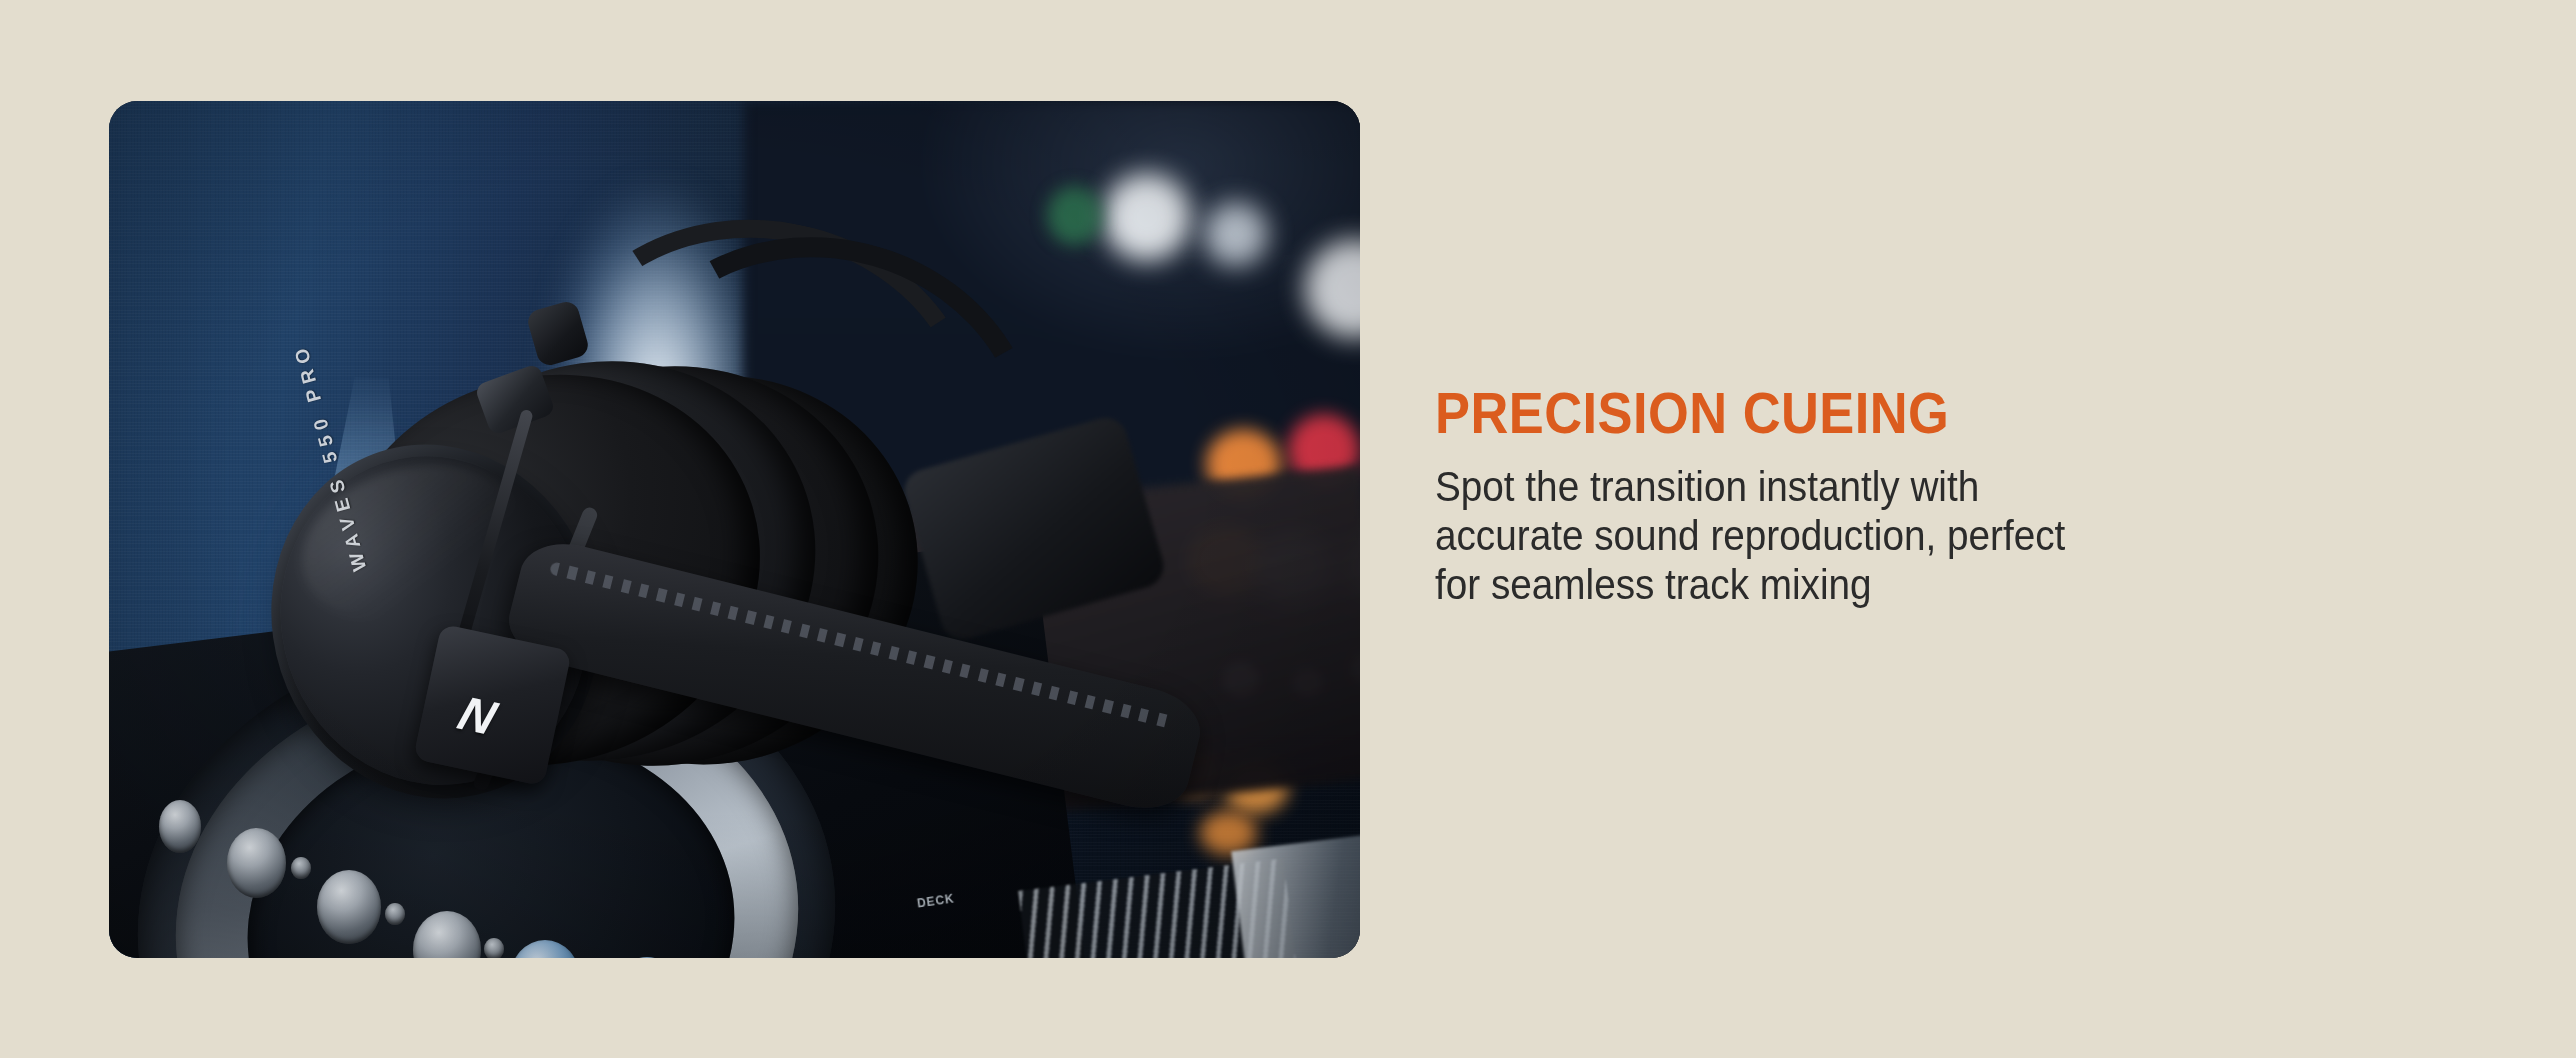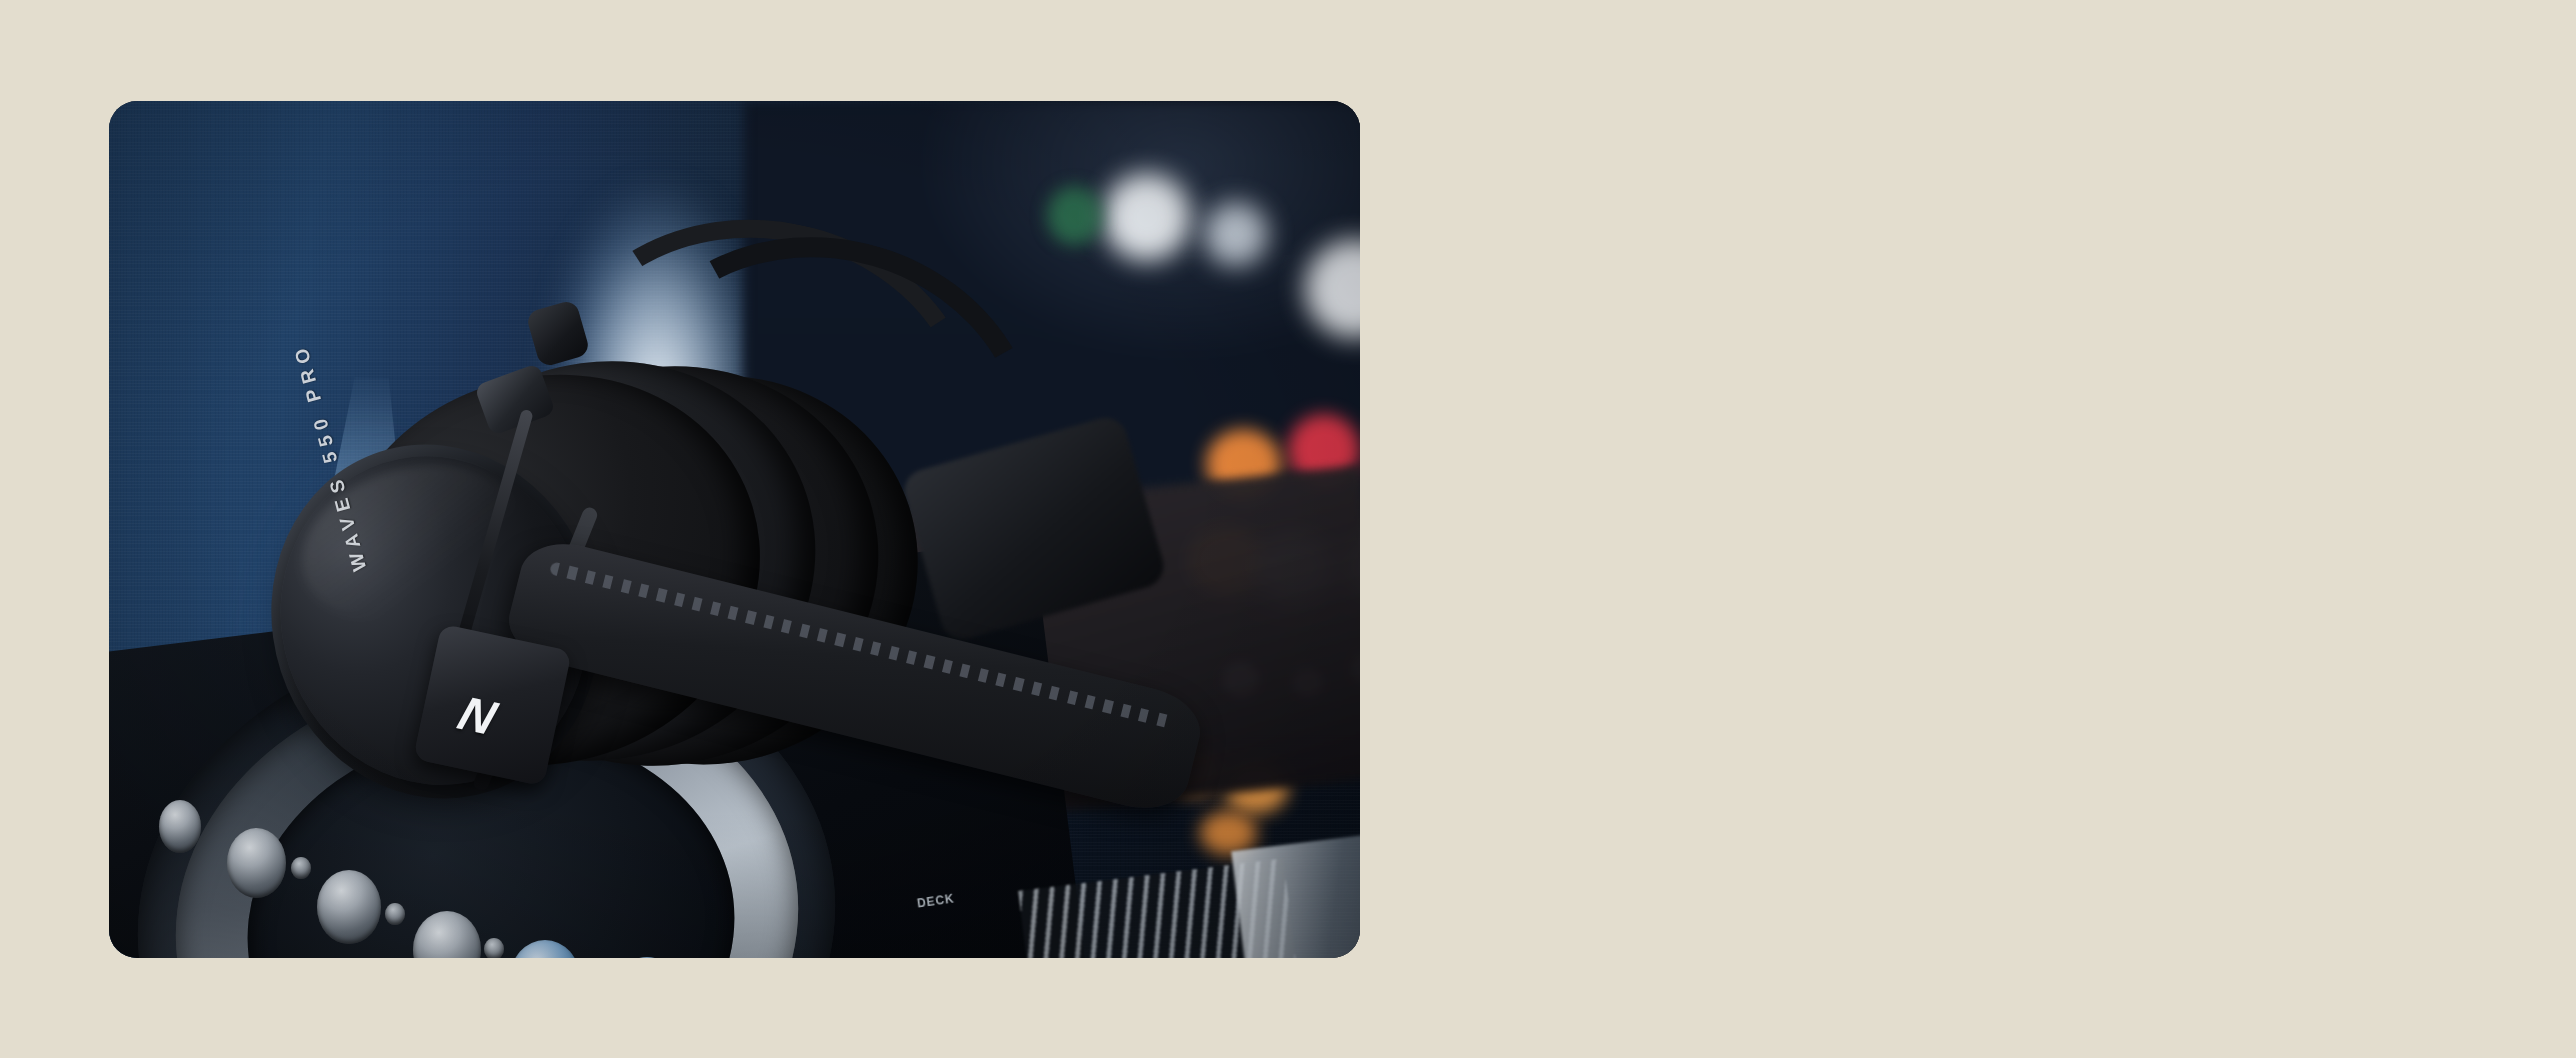--- a/index.html
+++ b/index.html
@@ -498,15 +498,24 @@
       <div class="hp logo-n">N</div>
 
       <div class="fader-strip"></div>
       <div class="screen-strip"></div>
       <div class="ctrl-label" style="left:808px; top:793px;">DECK</div>
 
       <div class="vignette"></div>
     </div>
   </div>
 
+  <div class="text-col">
+    <h2 class="eyebrow-heading">PRECISION CUEING</h2>
+
+    <p class="body-copy">
+      <span class="ln">Spot the transition instantly with</span>
+      <span class="ln">accurate sound reproduction, perfect</span>
+      <span class="ln">for seamless track mixing</span>
+    </p>
+  </div>
 
 </div>
 
 
 </body></html>

